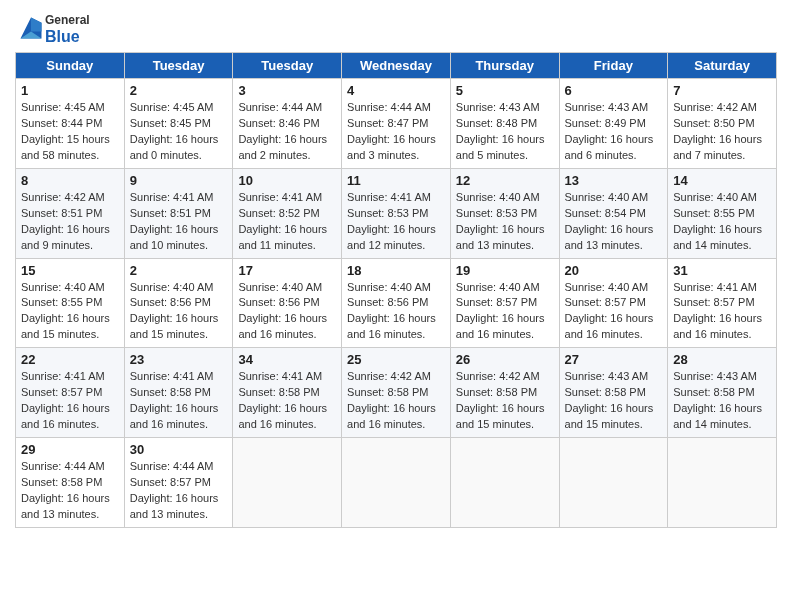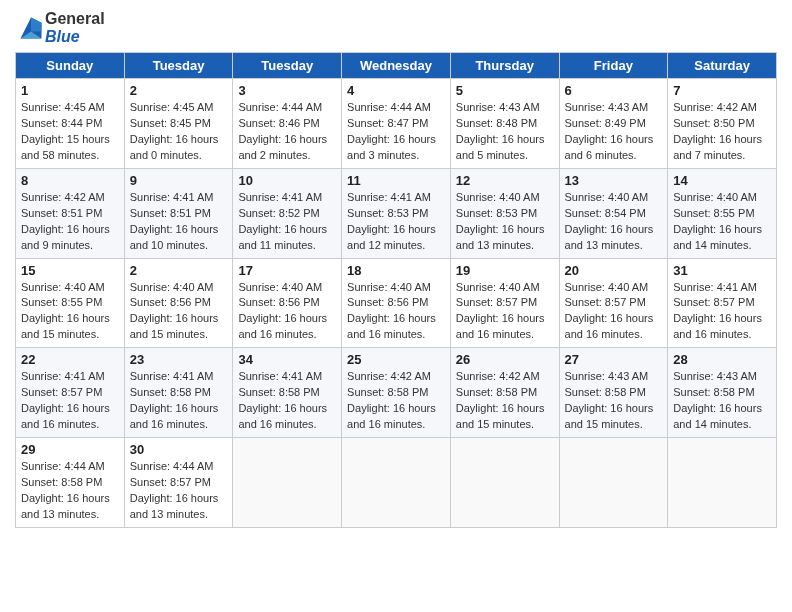--- a/index.html
+++ b/index.html
@@ -90,22 +90,22 @@
 
 <div class="page">
   <div class="header-row">
     <div class="logo">
       <svg class="logo-icon" viewBox="0 0 32 32" xmlns="http://www.w3.org/2000/svg">
         <polygon points="4,28 28,28 28,10 16,4" fill="#1a5fb4"></polygon>
         <polygon points="4,28 16,20 28,28" fill="#4a9fd4"></polygon>
         <polygon points="16,4 28,10 28,20 16,20" fill="#2e7dc8"></polygon>
       </svg>
       <div>
-        <span style="font-size:16px;font-weight:bold;color:#333;">General</span><br>
-        <span style="font-size:16px;font-weight:bold;color:#1a5fb4;font-style:italic;">Blue</span>
+        <span style="font-size:12px;font-weight:bold;color:#333;">General</span><br>
+        <span style="font-size:16px;font-weight:bold;color:#1a5fb4;">Blue</span>
       </div>
     </div>
     <div class="title-area">
       <div class="month-title"></div>
       <div class="location-title"></div>
     </div>
   </div>
 
   <table class="calendar">
     <thead>

